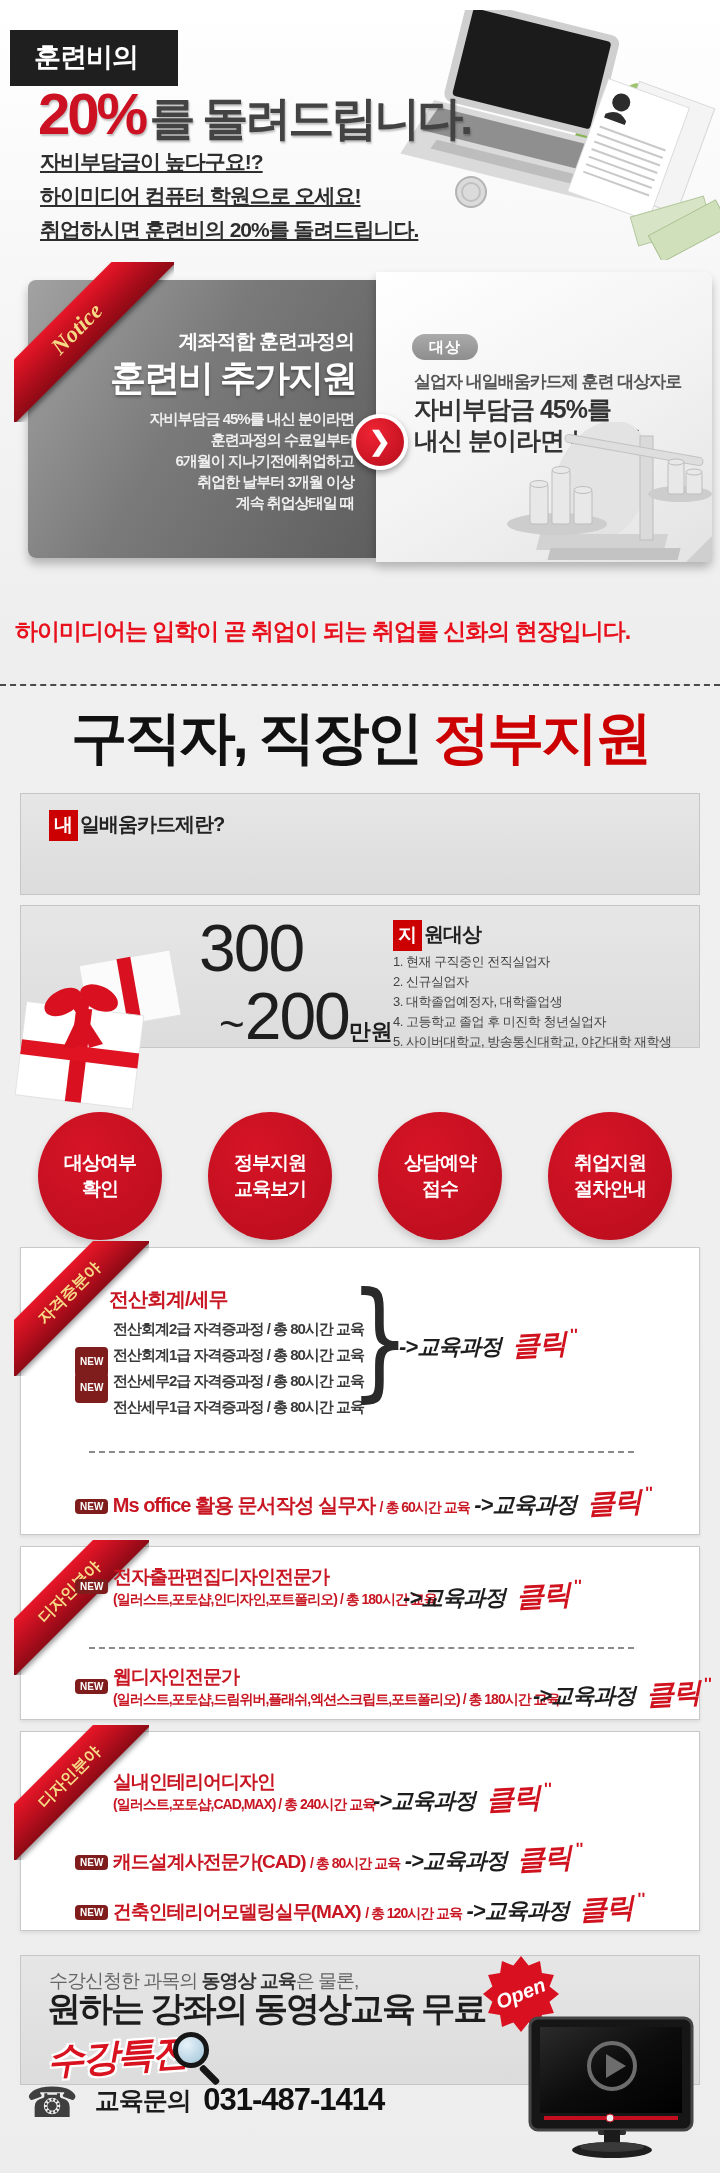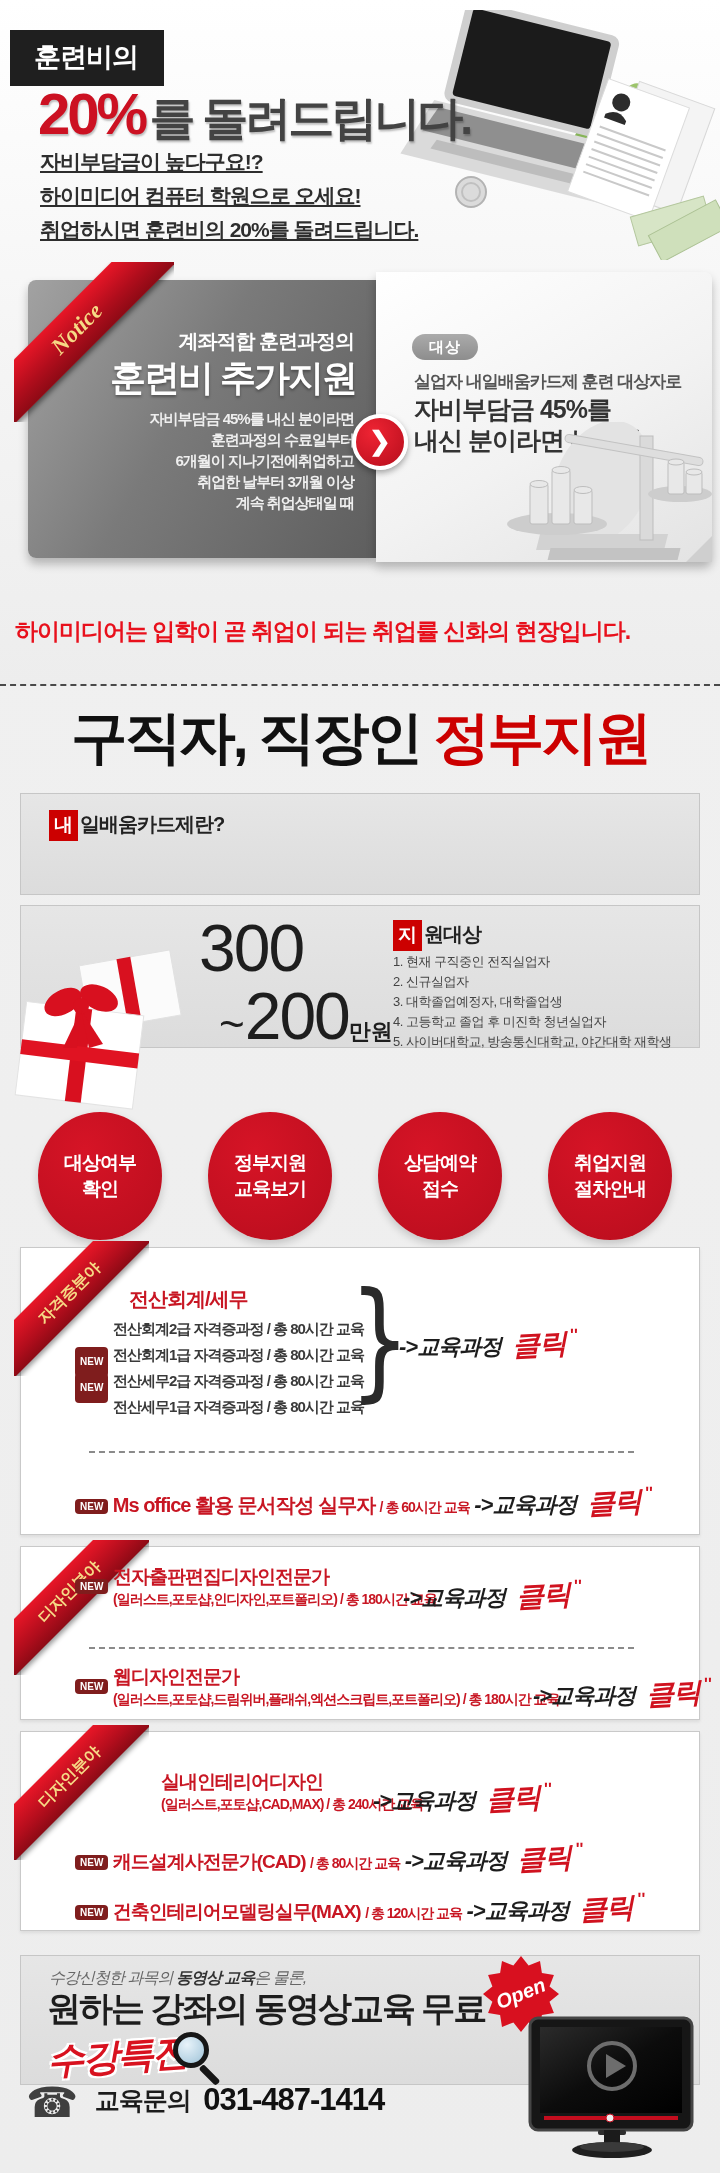--- a/index.html
+++ b/index.html
@@ -3,21 +3,21 @@
 <meta charset="utf-8">
 <style>
   html,body{margin:0;padding:0;background:#e9e9e9;}
   .page{position:relative;width:720px;height:2173px;margin:0 auto;overflow:hidden;
         font-family:"Liberation Sans",sans-serif;
         background:linear-gradient(180deg,#fafafa 0%,#f0f0f0 28%,#ededed 100%);}
   .abs{position:absolute;}
   
   .hero-bg{left:0;top:0;width:720px;height:686px;background:linear-gradient(180deg,#ffffff 0%,#f4f4f4 55%,#ededed 100%);}
   .hero-badge{left:10px;top:30px;background:#1f1f1f;color:#fff;font-size:27px;font-weight:bold;
-              padding:9px 26px 11px 24px;letter-spacing:-1px;}
+              padding:9px 40px 11px 24px;letter-spacing:-1px;}
   .hero-line{left:38px;top:80px;white-space:nowrap;}
   .hero-pct{color:#cc1122;font-size:58px;font-weight:800;letter-spacing:-3px;
             text-shadow:1px 2px 2px rgba(0,0,0,.25);}
   .hero-rest{color:#434343;font-size:46px;font-weight:800;letter-spacing:-3px;
              text-shadow:1px 2px 2px rgba(0,0,0,.25);}
   .hero-subs{left:40px;top:148px;}
   .hero-subs div{font-size:21px;font-weight:bold;color:#2e2e2e;letter-spacing:-1px;
                  text-decoration:underline;line-height:27px;margin-bottom:7px;white-space:nowrap;}
   
   .book{left:20px;top:268px;width:680px;height:297px;}
@@ -90,21 +90,21 @@
          transform:scaleX(.75);line-height:120px;}
   .click-cta{white-space:nowrap;cursor:pointer;}
   .click-arrow{font-size:22px;font-weight:bold;font-style:italic;color:#1d1d1d;letter-spacing:-1px;}
   .click-word{font-size:28px;font-weight:800;font-style:italic;color:#d0121f;letter-spacing:-1px;
               display:inline-block;transform:rotate(-3deg);margin-left:6px;}
   .click-ticks{color:#d0121f;font-size:16px;font-weight:bold;vertical-align:14px;}
   .c-dash{border-top:2px dashed #8a8a8a;}
   .course-title{color:#c81623;font-size:19px;font-weight:800;letter-spacing:-1px;line-height:24px;}
   .course-sub{color:#c81623;font-size:14px;font-weight:bold;letter-spacing:-1px;line-height:20px;}
   
-  .promo-line1{font-size:16px;color:#666;letter-spacing:-1px;font-style:italic;}
+  .promo-line1{font-size:19px;color:#666;letter-spacing:-1px;}
   .promo-line1 b{color:#333;}
   .promo-line2{font-size:34px;font-weight:800;color:#1d1d1d;letter-spacing:-2px;}
   .hand-word{font-size:37px;font-weight:800;font-style:italic;color:#d8121f;letter-spacing:-2px;
              display:inline-block;transform:rotate(-4deg);
              text-shadow:-2px -2px 0 #fff,2px -2px 0 #fff,-2px 2px 0 #fff,2px 2px 0 #fff;}
   .mag{position:absolute;width:26px;height:26px;border:5px solid #161616;border-radius:50%;
        background:radial-gradient(circle at 35% 30%,#e8f3fa,#9fc3d8);}
   .mag-handle{position:absolute;width:7px;height:24px;background:#161616;border-radius:3px;
        transform:rotate(-45deg);left:28px;top:26px;}
   .open-star{position:absolute;}
@@ -281,21 +281,21 @@
   </div>
   <div class="abs red-circle" style="left:548px;top:1112px;">
     <div>취업지원</div>
     <div>절차안내</div>
   </div>
 
   <div class="abs cbox" style="left:20px;top:1247px;width:678px;height:286px;">
     <div class="cr-wrap">
       <div class="cr-strip">자격증분야</div>
     </div>
-    <div class="c-heading" style="position:absolute;left:108px;top:38px;">전산회계/세무</div>
+    <div class="c-heading" style="position:absolute;left:88px;top:38px;">전산회계/세무</div>
     <div style="position:absolute;left:92px;top:68px;">
       <div class="c-item">전산회계2급 자격증과정 / 총 80시간 교육</div>
       <div class="c-item">
         <span class="new-badge" style="position:absolute;left:-38px;margin-top:5px;">NEW</span><span>전산회계1급 자격증과정 / 총 80시간 교육</span>
       </div>
       <div class="c-item">
         <span class="new-badge" style="position:absolute;left:-38px;margin-top:5px;">NEW</span><span>전산세무2급 자격증과정 / 총 80시간 교육</span>
       </div>
       <div class="c-item">전산세무1급 자격증과정 / 총 80시간 교육</div>
     </div>
@@ -342,21 +342,21 @@
       <span class="click-arrow">-&gt;교육과정</span>
       <span class="click-word">클릭</span>
       <span class="click-ticks">ʹʹ</span>
     </div>
   </div>
 
   <div class="abs cbox" style="left:20px;top:1731px;width:678px;height:198px;">
     <div class="cr-wrap">
       <div class="cr-strip">디자인분야</div>
     </div>
-    <div class="abs" style="left:92px;top:38px;margin-left:48px;">
+    <div class="abs" style="left:92px;top:38px;">
       <div class="course-title">실내인테리어디자인</div>
       <div class="course-sub">(일러스트,포토샵,CAD,MAX) / 총 240시간 교육</div>
     </div>
     <div class="click-cta abs" style="left:352px;top:48px;">
       <span class="click-arrow">-&gt;교육과정</span>
       <span class="click-word">클릭</span>
       <span class="click-ticks">ʹʹ</span>
     </div>
     <div class="abs" style="left:54px;top:108px;white-space:nowrap;">
       <span class="new-badge">NEW</span>

